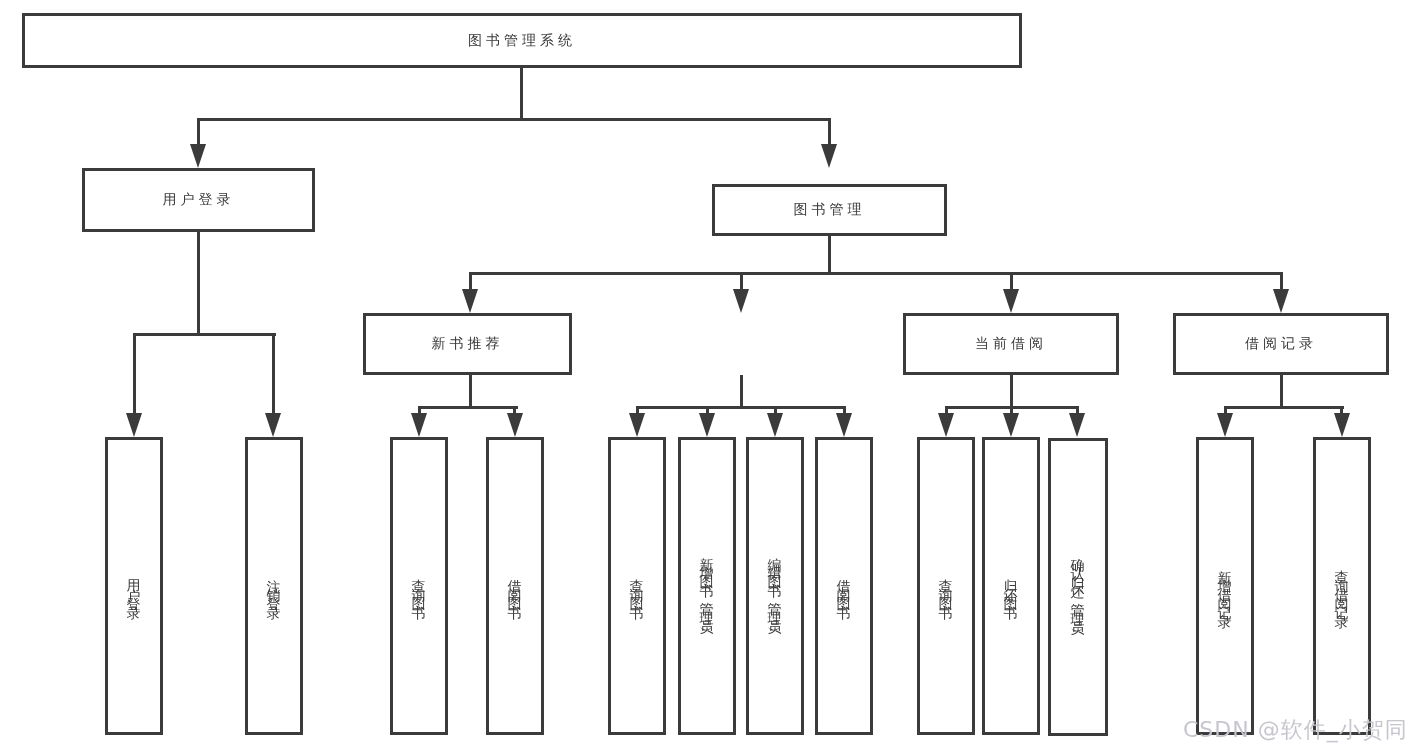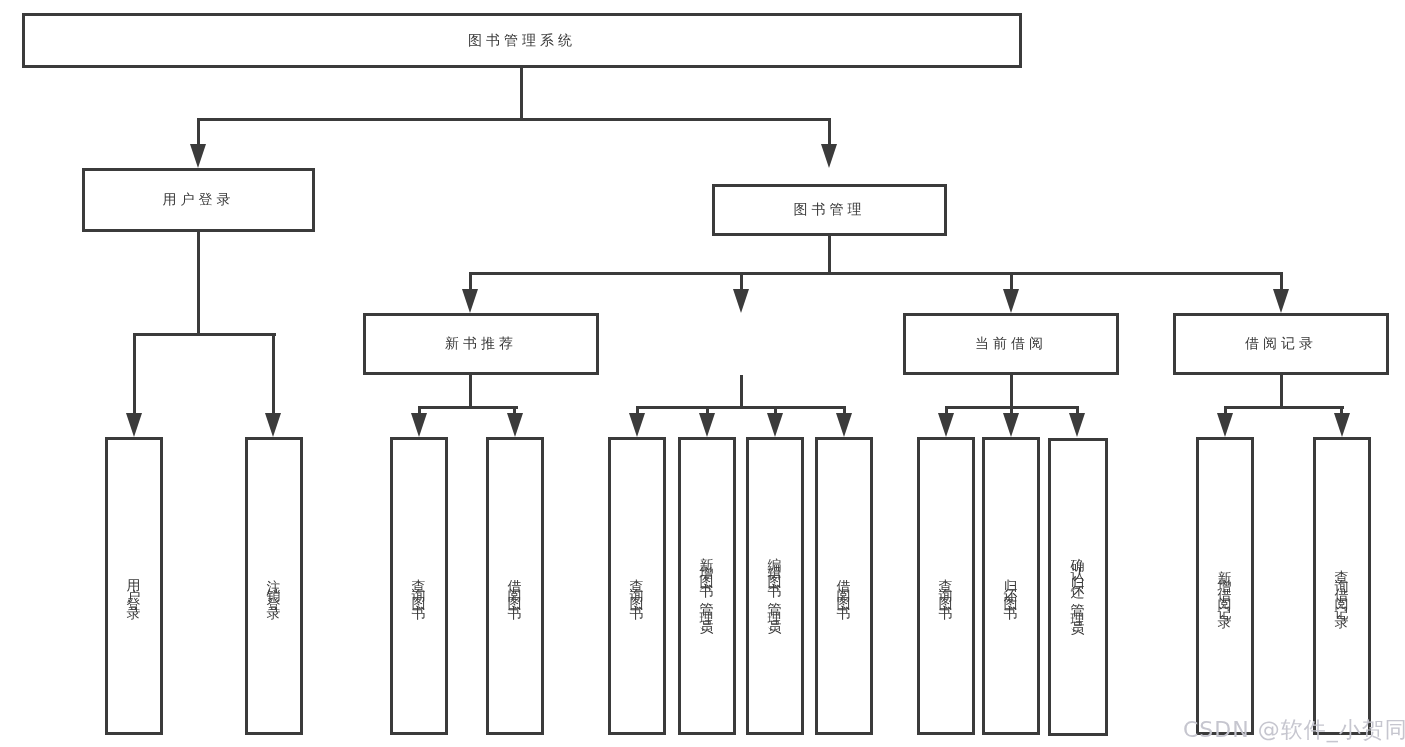--- a/index.html
+++ b/index.html
@@ -96,21 +96,21 @@
   <div class="arrow" style="left:1217px;top:413px;"></div>
   <div class="vline" style="left:1340px;top:408px;height:8px;"></div>
   <div class="arrow" style="left:1334px;top:413px;"></div>
 
   <div class="node" style="left:22px;top:13px;width:1000px;height:55px;">图书管理系统</div>
 
   <div class="node" style="left:82px;top:168px;width:233px;height:64px;">用户登录</div>
 
   <div class="node" style="left:712px;top:168px;width:235px;height:52px;margin-top:16px;">图书管理</div>
 
-  <div class="node" style="left:363px;top:313px;width:236px;height:62px;">新书推荐</div>
+  <div class="node" style="left:363px;top:313px;width:209px;height:62px;">新书推荐</div>
 
 
   <div class="node" style="left:1173px;top:313px;width:216px;height:62px;">借阅记录</div>
 
   <div class="node" style="left:903px;top:313px;width:216px;height:62px;">当前借阅</div>
 
   <div class="node vnode" style="left:105px;top:437px;width:58px;height:298px;">用户登录</div>
   <div class="node vnode" style="left:245px;top:437px;width:58px;height:298px;">注销登录</div>
 
   <div class="node vnode" style="left:390px;top:437px;width:58px;height:298px;">查询图书</div>

